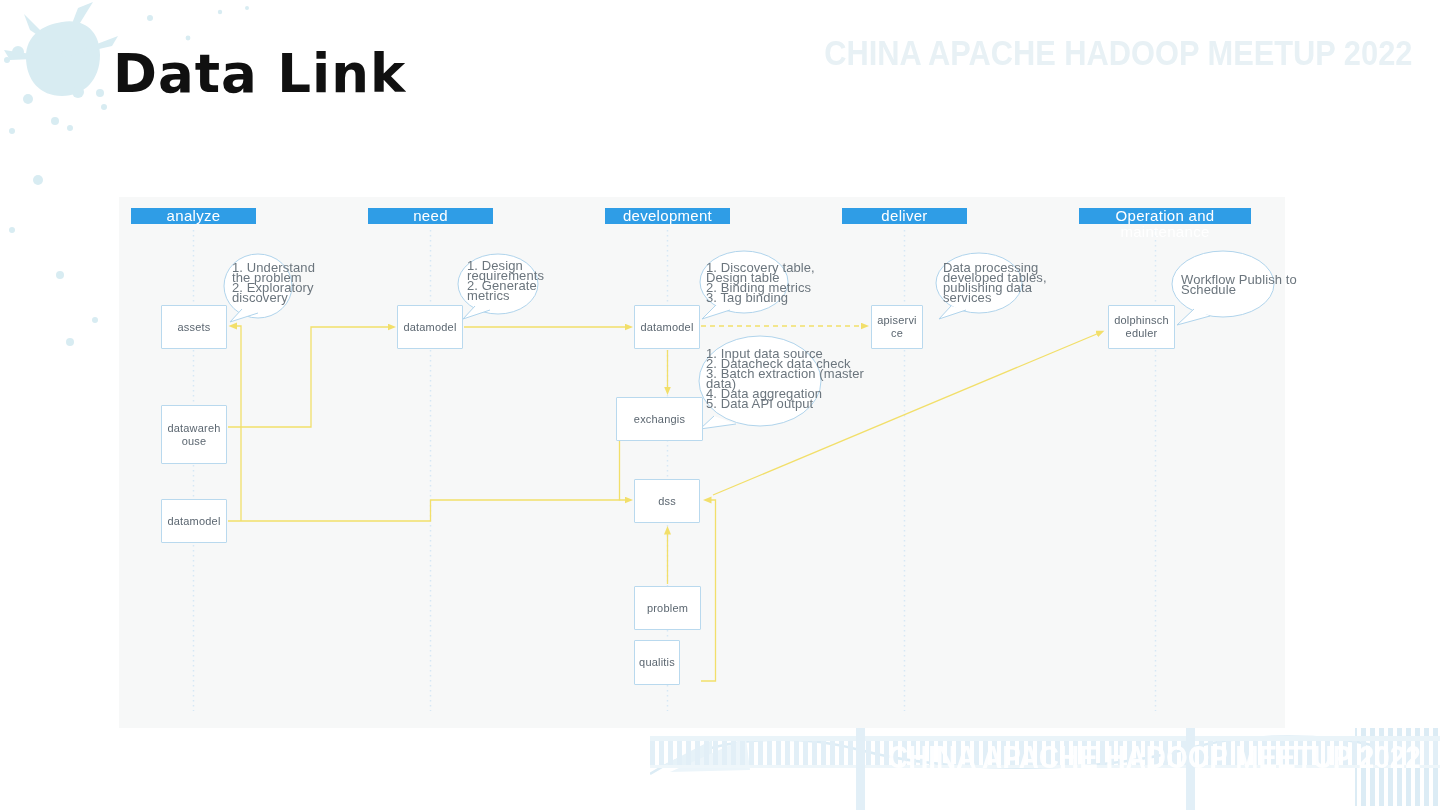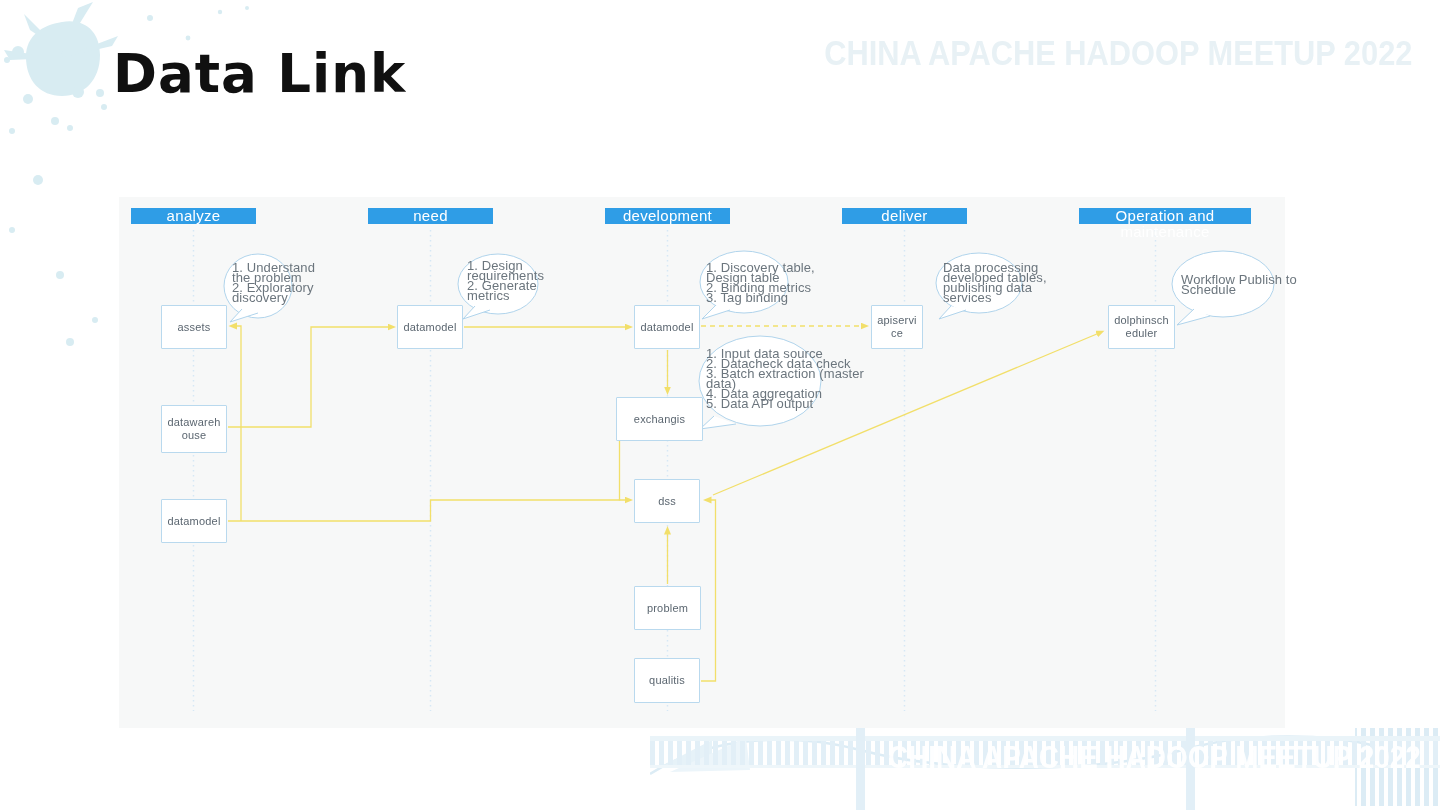--- a/index.html
+++ b/index.html
@@ -161,28 +161,28 @@
     </g>
   </svg>
 
   <div class="phase" style="left:131px;width:125px">analyze</div>
   <div class="phase" style="left:368px;width:125px">need</div>
   <div class="phase" style="left:605px;width:125px">development</div>
   <div class="phase" style="left:842px;width:125px">deliver</div>
   <div class="phase" style="left:1079px;width:172px">Operation and maintenance</div>
 
   <div class="node" style="left:161px;top:305px;width:66px;height:44px">assets</div>
-  <div class="node" style="left:161px;top:405px;width:66px;height:48px">datawarehouse</div>
+  <div class="node" style="left:161px;top:405px;width:66px;height:59px">datawarehouse</div>
   <div class="node" style="left:161px;top:499px;width:66px;height:44px">datamodel</div>
   <div class="node" style="left:397px;top:305px;width:66px;height:44px">datamodel</div>
   <div class="node" style="left:634px;top:305px;width:66px;height:44px">datamodel</div>
   <div class="node" style="left:616px;top:397px;width:87px;height:44px">exchangis</div>
   <div class="node" style="left:634px;top:479px;width:66px;height:44px">dss</div>
   <div class="node" style="left:634px;top:586px;width:67px;height:44px">problem</div>
-  <div class="node" style="left:634px;top:658px;width:66px;height:45px">qualitis</div>
+  <div class="node" style="left:634px;top:640px;width:46px;height:45px">qualitis</div>
   <div class="node" style="left:871px;top:305px;width:52px;height:44px">apiservice</div>
   <div class="node" style="left:1108px;top:305px;width:67px;height:44px">dolphinscheduler</div>
 
   <div class="note" style="left:232px;top:263px">1. Understand
 the problem
 2. Exploratory
 discovery</div>
   <div class="note" style="left:467px;top:261px">1. Design
 requirements
 2. Generate

